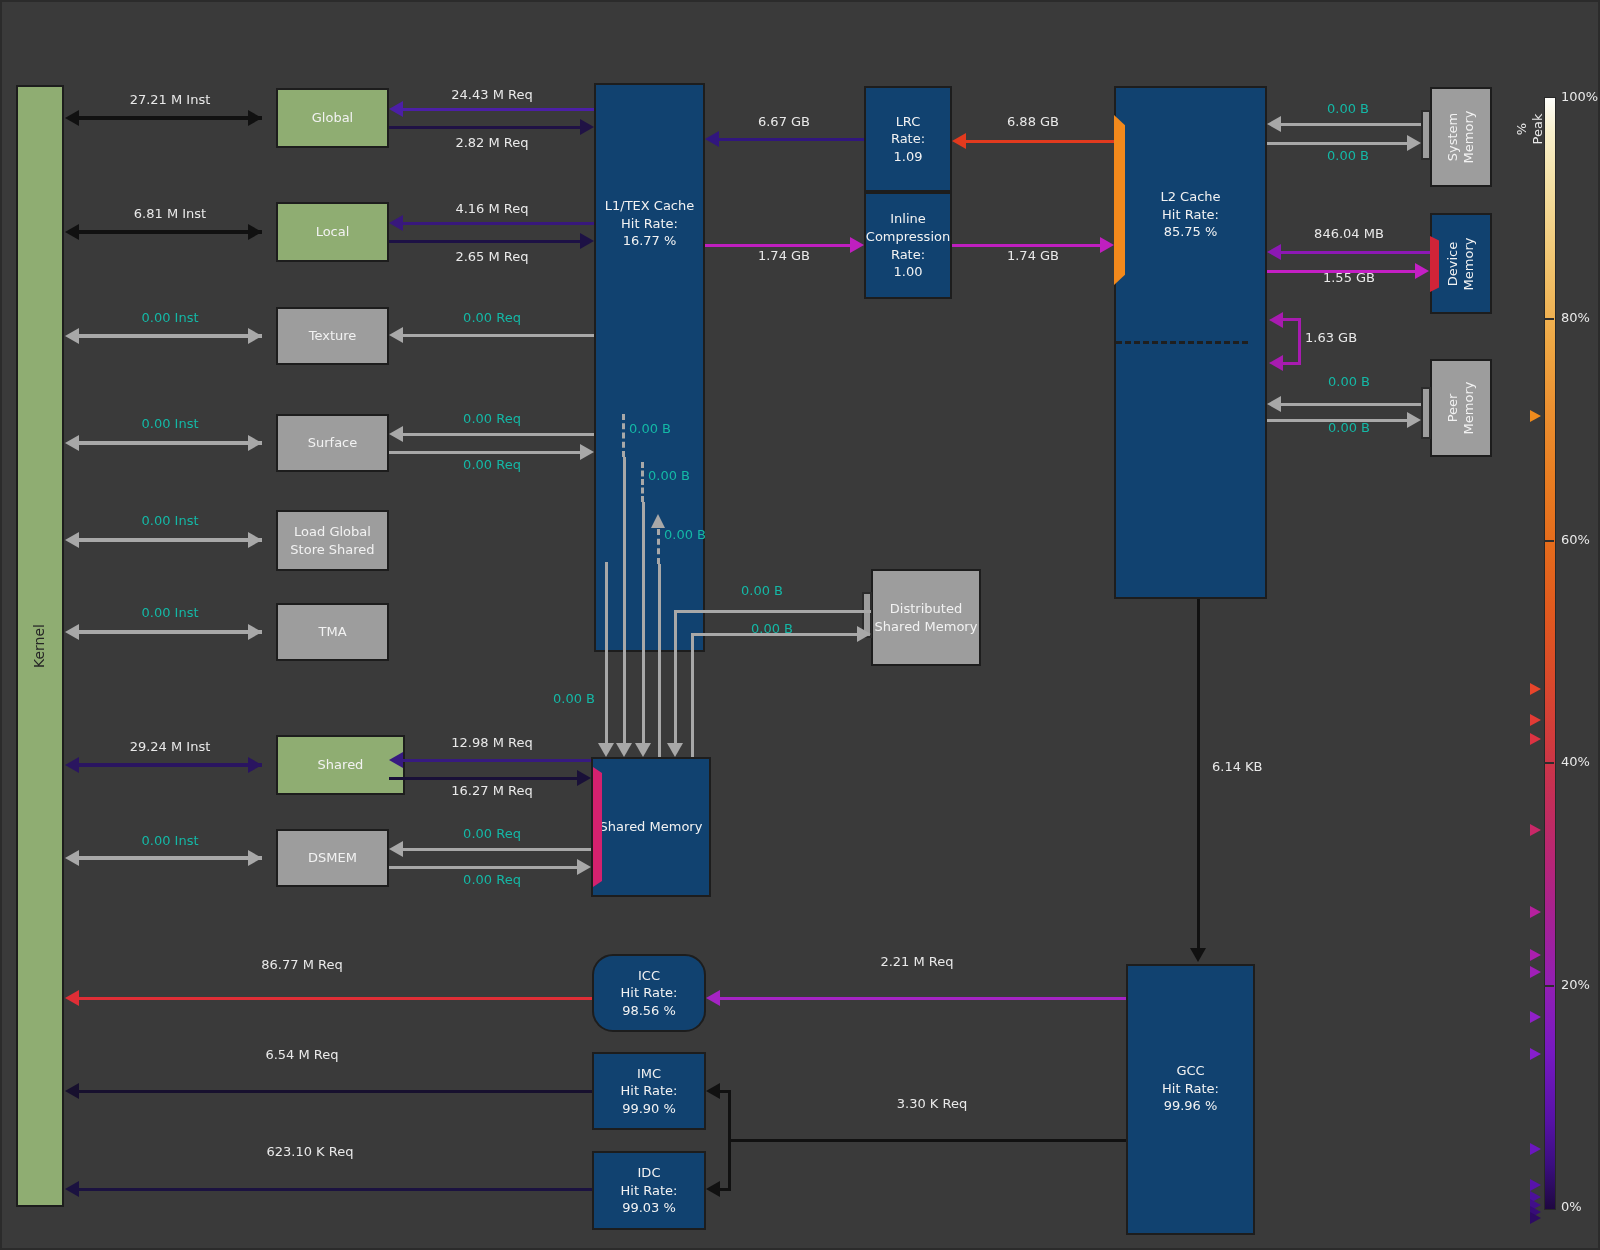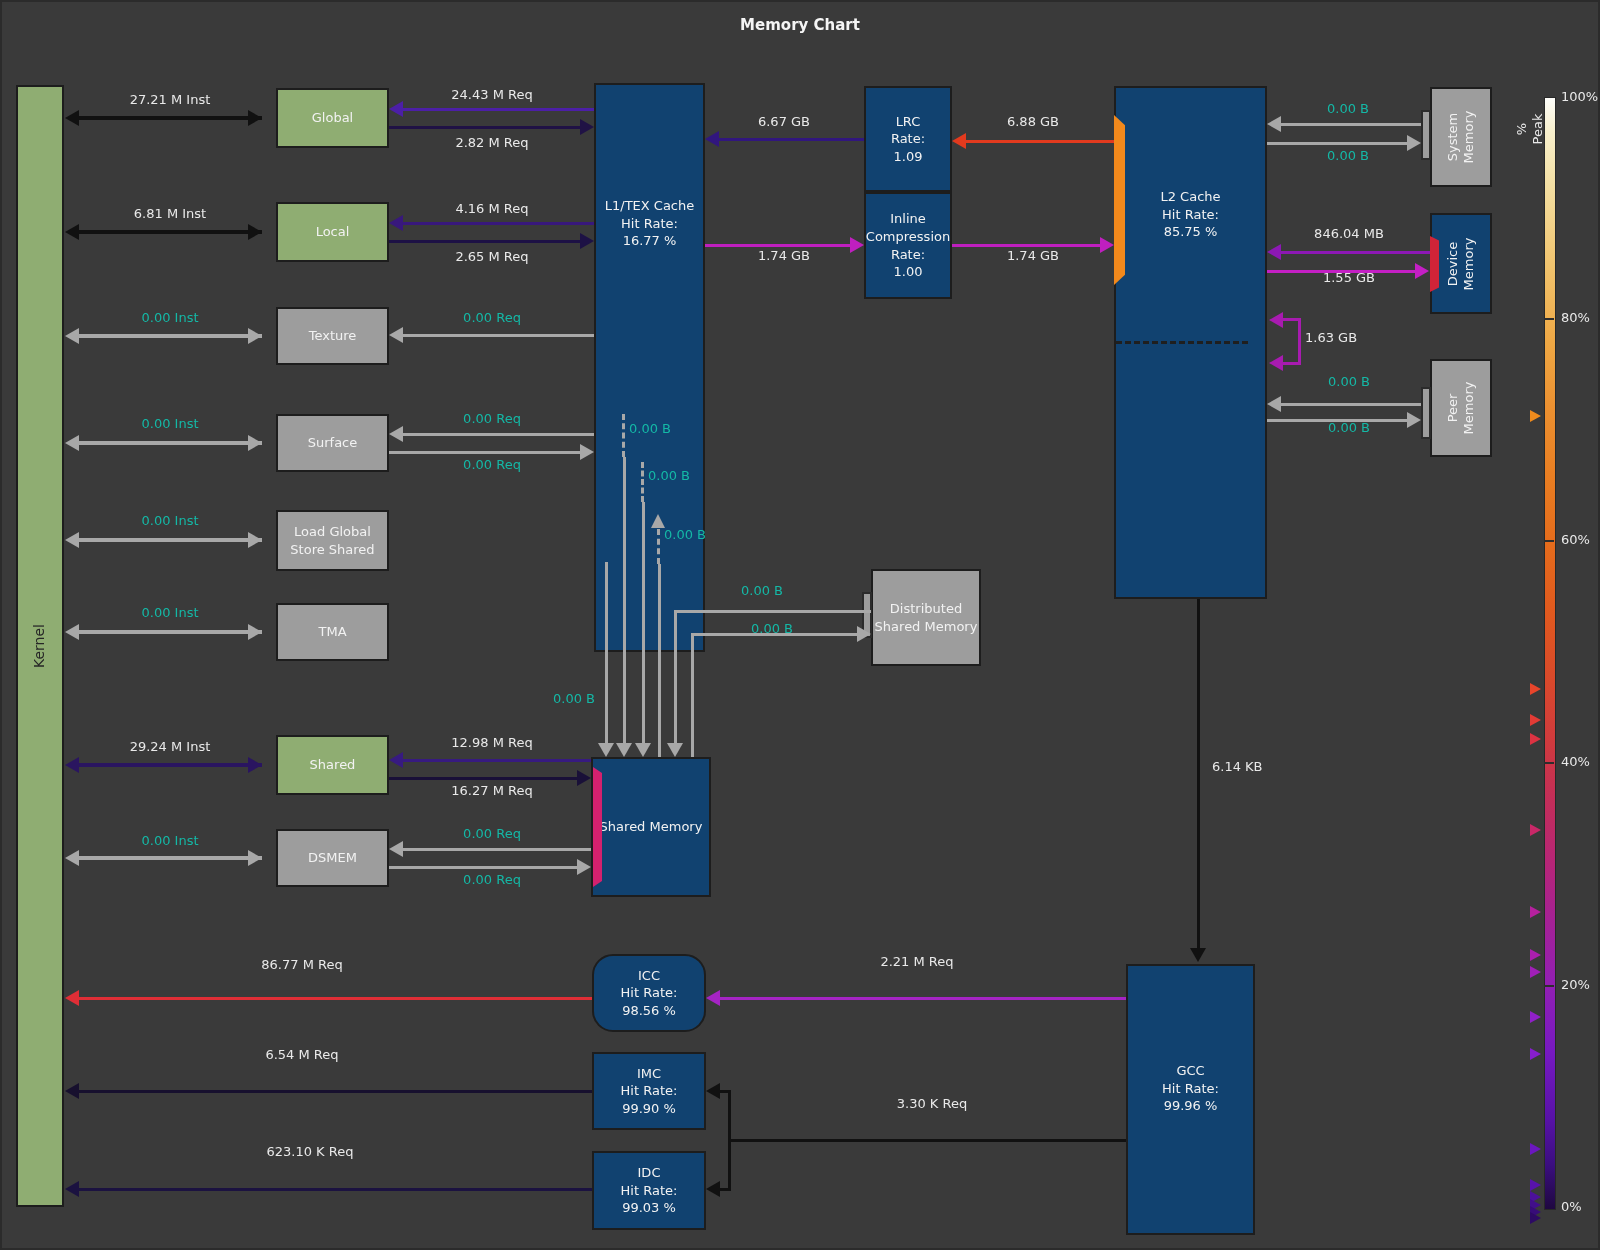--- a/index.html
+++ b/index.html
@@ -34,34 +34,33 @@
     background:linear-gradient(to bottom,
       #fdfdfa 0%,#f8f0cd 3%,#f4dfa2 8%,#f1c46e 15%,#efa844 22%,#ec9030 28%,#e97e22 34%,
       #e56c1c 40%,#e15a1e 46%,#da4a2a 52%,#d03a3e 58%,#c42e58 63%,#b62578 69%,#a52195 74%,
       #911fb4 80%,#7619c1 86%,#5712a6 92%,#3b0e80 96%,#1f0840 100%);}
 </style>
 </head>
 <body>
 
 <div id="canvas">
 
-  <div class="title">Memory Chart</div>
 
   <div class="box green" style="left:14px;top:83px;width:48px;height:1122px;">
     <div class="vtext" style="color:#262626;font-size:14px;">Kernel</div>
   </div>
 
   <div class="box green" style="left:274px;top:86px;width:113px;height:60px;"><span>Global</span></div>
   <div class="box green" style="left:274px;top:200px;width:113px;height:60px;"><span>Local</span></div>
   <div class="box gray" style="left:274px;top:305px;width:113px;height:58px;"><span>Texture</span></div>
   <div class="box gray" style="left:274px;top:412px;width:113px;height:58px;"><span>Surface</span></div>
   <div class="box gray" style="left:274px;top:508px;width:113px;height:61px;"><span>Load Global
 Store Shared</span></div>
   <div class="box gray" style="left:274px;top:601px;width:113px;height:58px;"><span>TMA</span></div>
-  <div class="box green" style="left:274px;top:733px;width:113px;height:60px;"><span>Shared</span></div>
+  <div class="box green" style="left:274px;top:733px;width:129px;height:60px;"><span>Shared</span></div>
   <div class="box gray" style="left:274px;top:827px;width:113px;height:58px;"><span>DSMEM</span></div>
 
   <div class="box blue topalign" style="left:592px;top:81px;width:111px;height:569px;padding-top:112px;"><span>L1/TEX Cache
 Hit Rate:
 16.77 %</span></div>
   <div class="box blue" style="left:862px;top:84px;width:88px;height:106px;"><span>LRC
 Rate:
 1.09</span></div>
   <div class="box blue" style="left:862px;top:190px;width:88px;height:107px;"><span>Inline
 Compression

